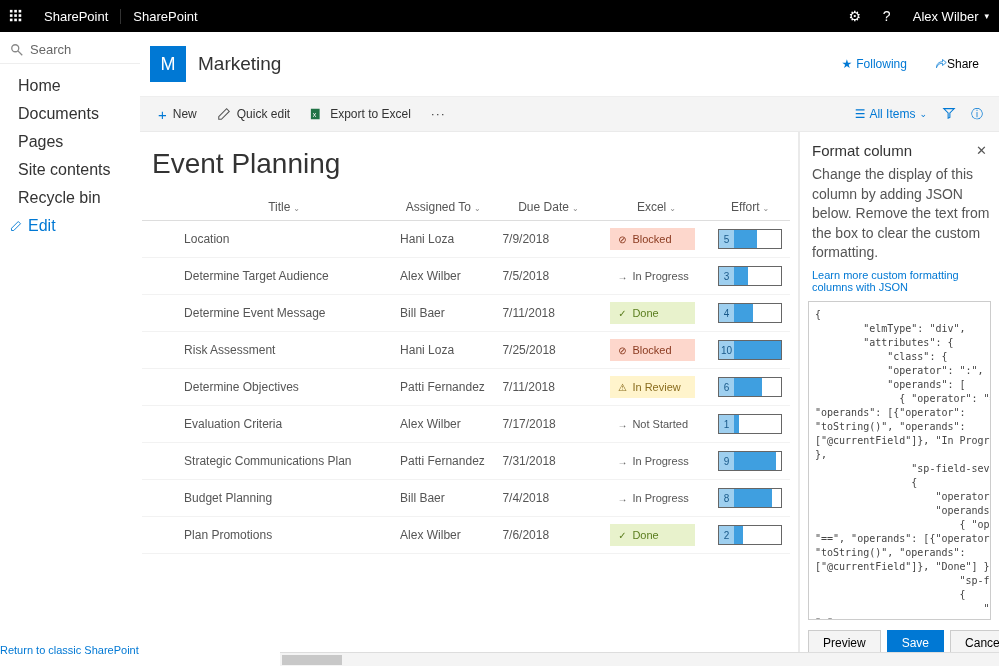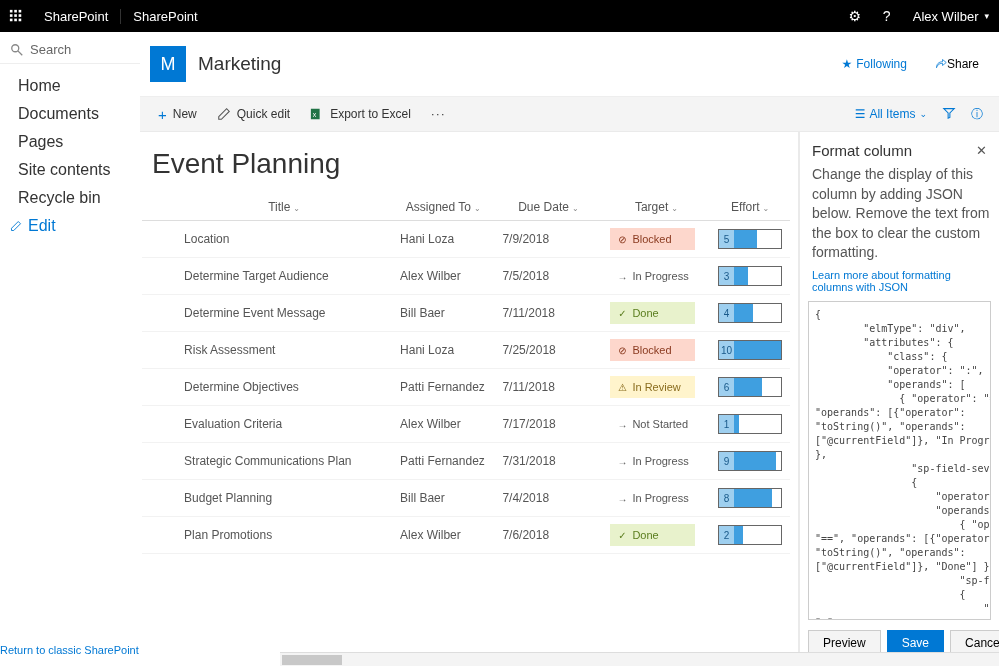--- a/index.html
+++ b/index.html
@@ -199,21 +199,21 @@
     <div class="body">
       <div class="listarea">
         <div class="listtitle">Event Planning</div>
         <table class="grid">
           <thead>
             <tr>
               <th class="col-sel"></th>
               <th class="col-title"><span>Title</span><span class="chev">⌄</span></th>
               <th class="col-assign"><span>Assigned To</span><span class="chev">⌄</span></th>
               <th class="col-due"><span>Due Date</span><span class="chev">⌄</span></th>
-              <th class="col-status"><span>Target</span><span class="chev">⌄</span></th>
+              <th class="col-status"><span>Excel</span><span class="chev">⌄</span></th>
               <th class="col-effort"><span>Effort</span><span class="chev">⌄</span></th>
             </tr>
           </thead>
           <tbody id="rows">
               <tr>
                 <td></td>
                 <td>Location</td>
                 <td>Hani Loza</td>
                 <td>7/9/2018</td>
                 <td><span class="status-cell status-blocked">
@@ -376,21 +376,21 @@
             </tbody>
         </table>
       </div>
 
       <div class="panel">
         <div class="panel-head">
           <h3>Format column</h3>
           <span class="close">✕</span>
         </div>
         <div class="panel-desc">Change the display of this column by adding JSON below. Remove the text from the box to clear the custom formatting.</div>
-        <div class="panel-link">Learn more about formatting columns with JSON</div>
+        <div class="panel-link">Learn more custom formatting columns with JSON</div>
         <textarea style="">{
         "elmType": "div",
         "attributes": {
             "class": {
             "operator": ":",
             "operands": [
               { "operator": "==",
 "operands": [{"operator":
 "toString()", "operands":
 ["@currentField"]}, "In Progress"]

